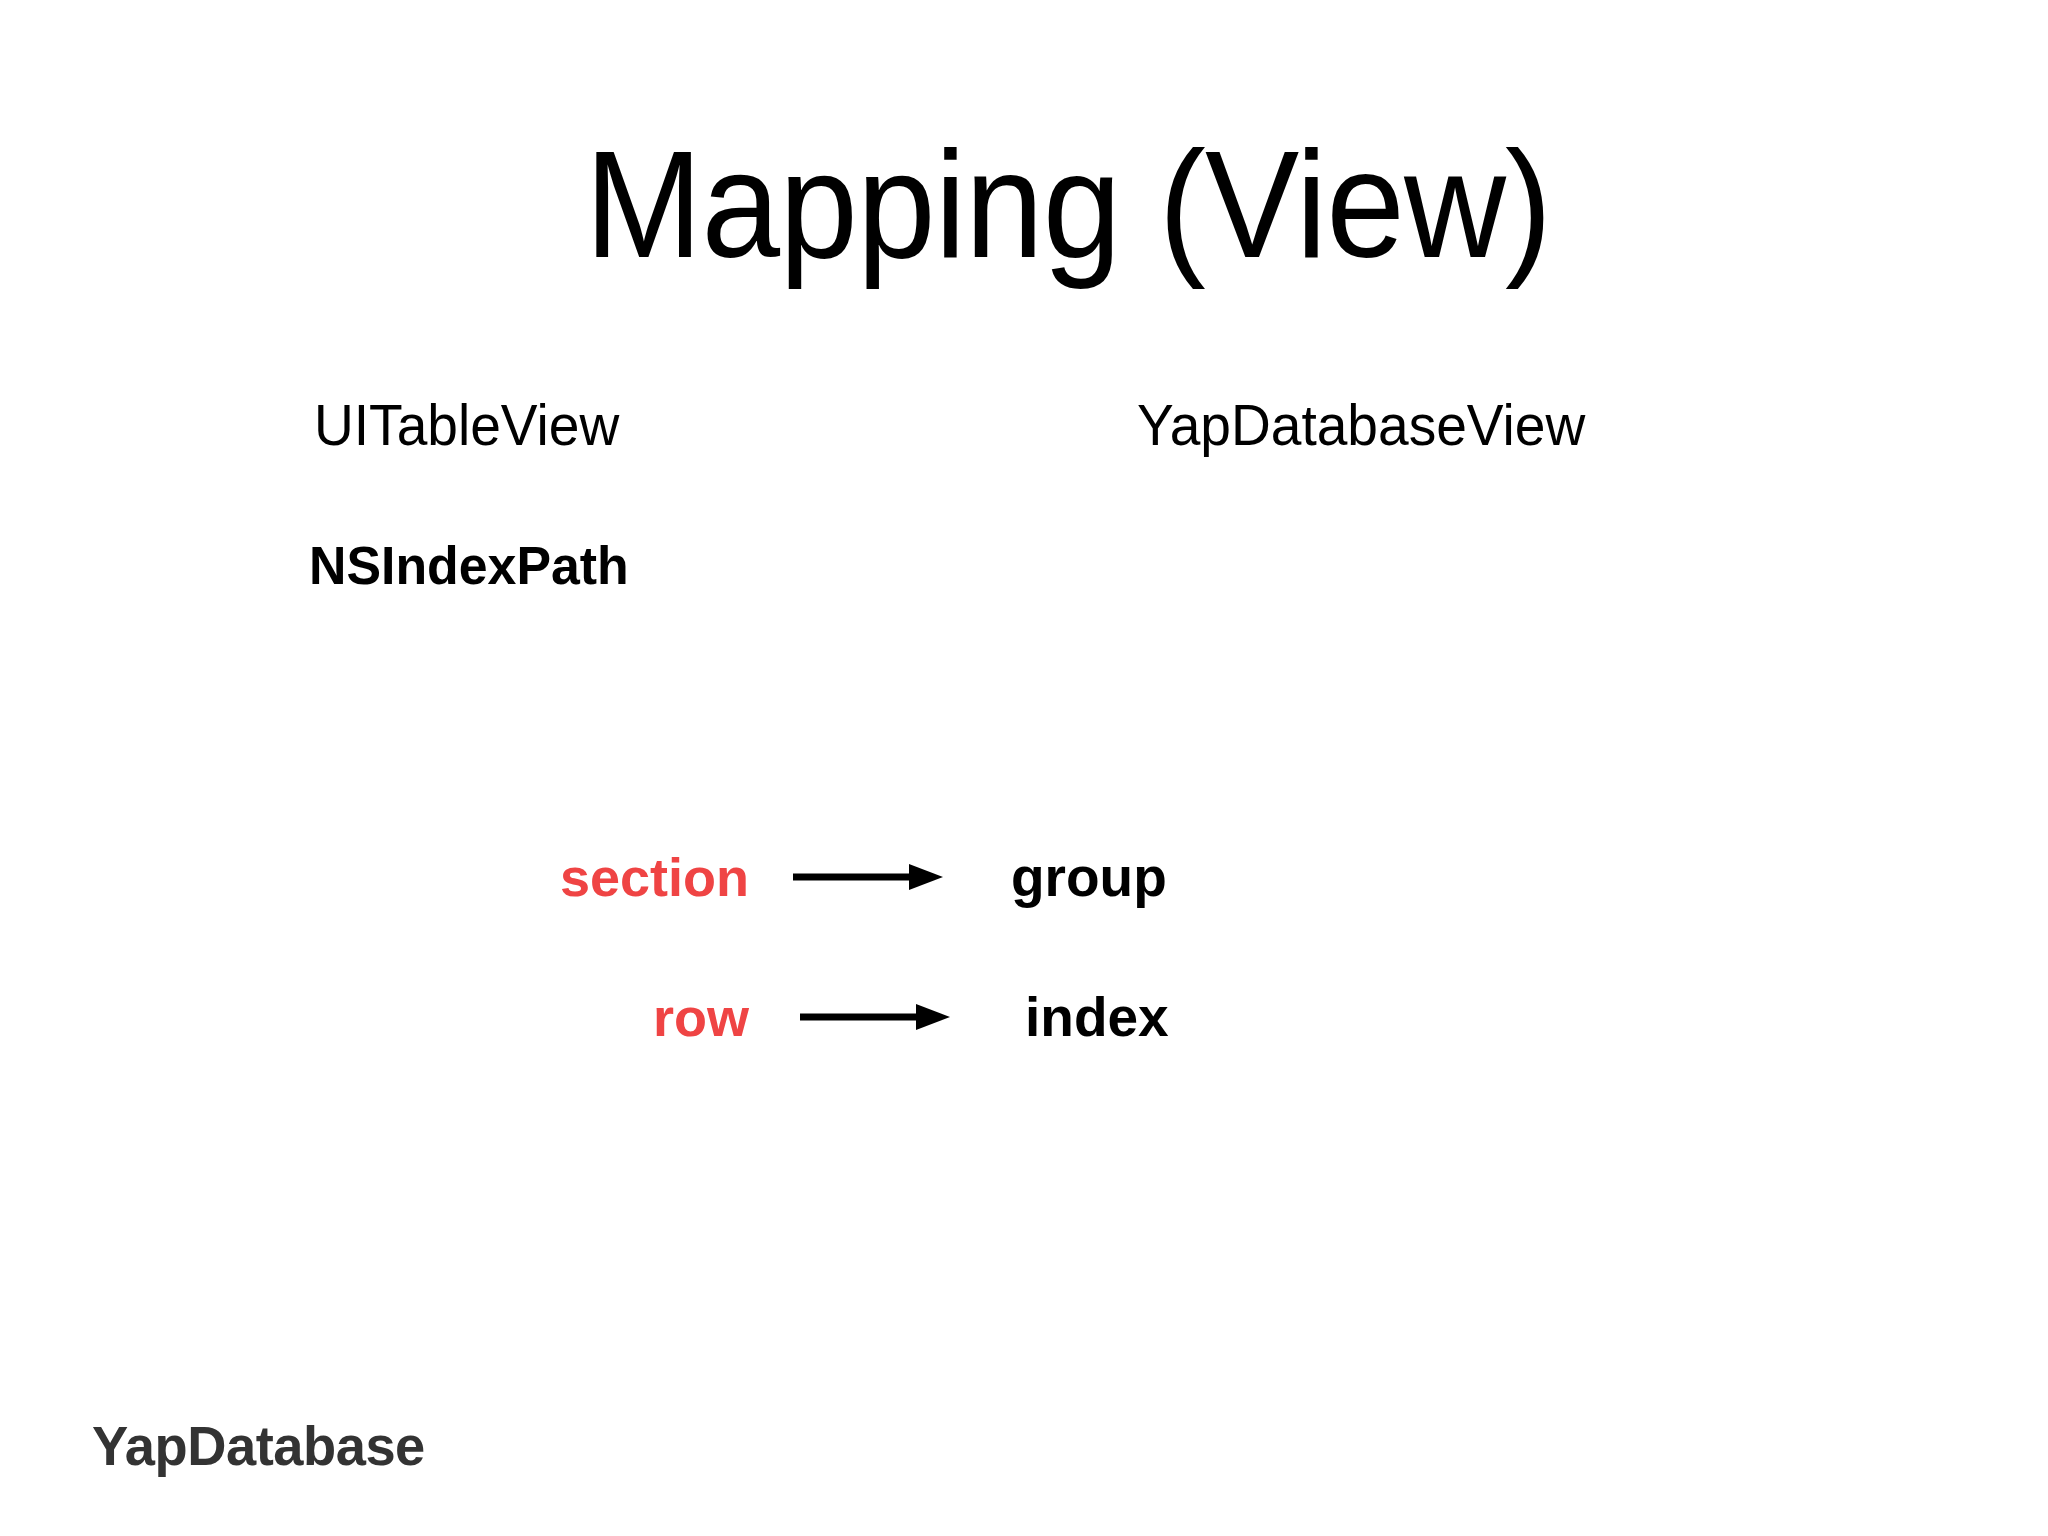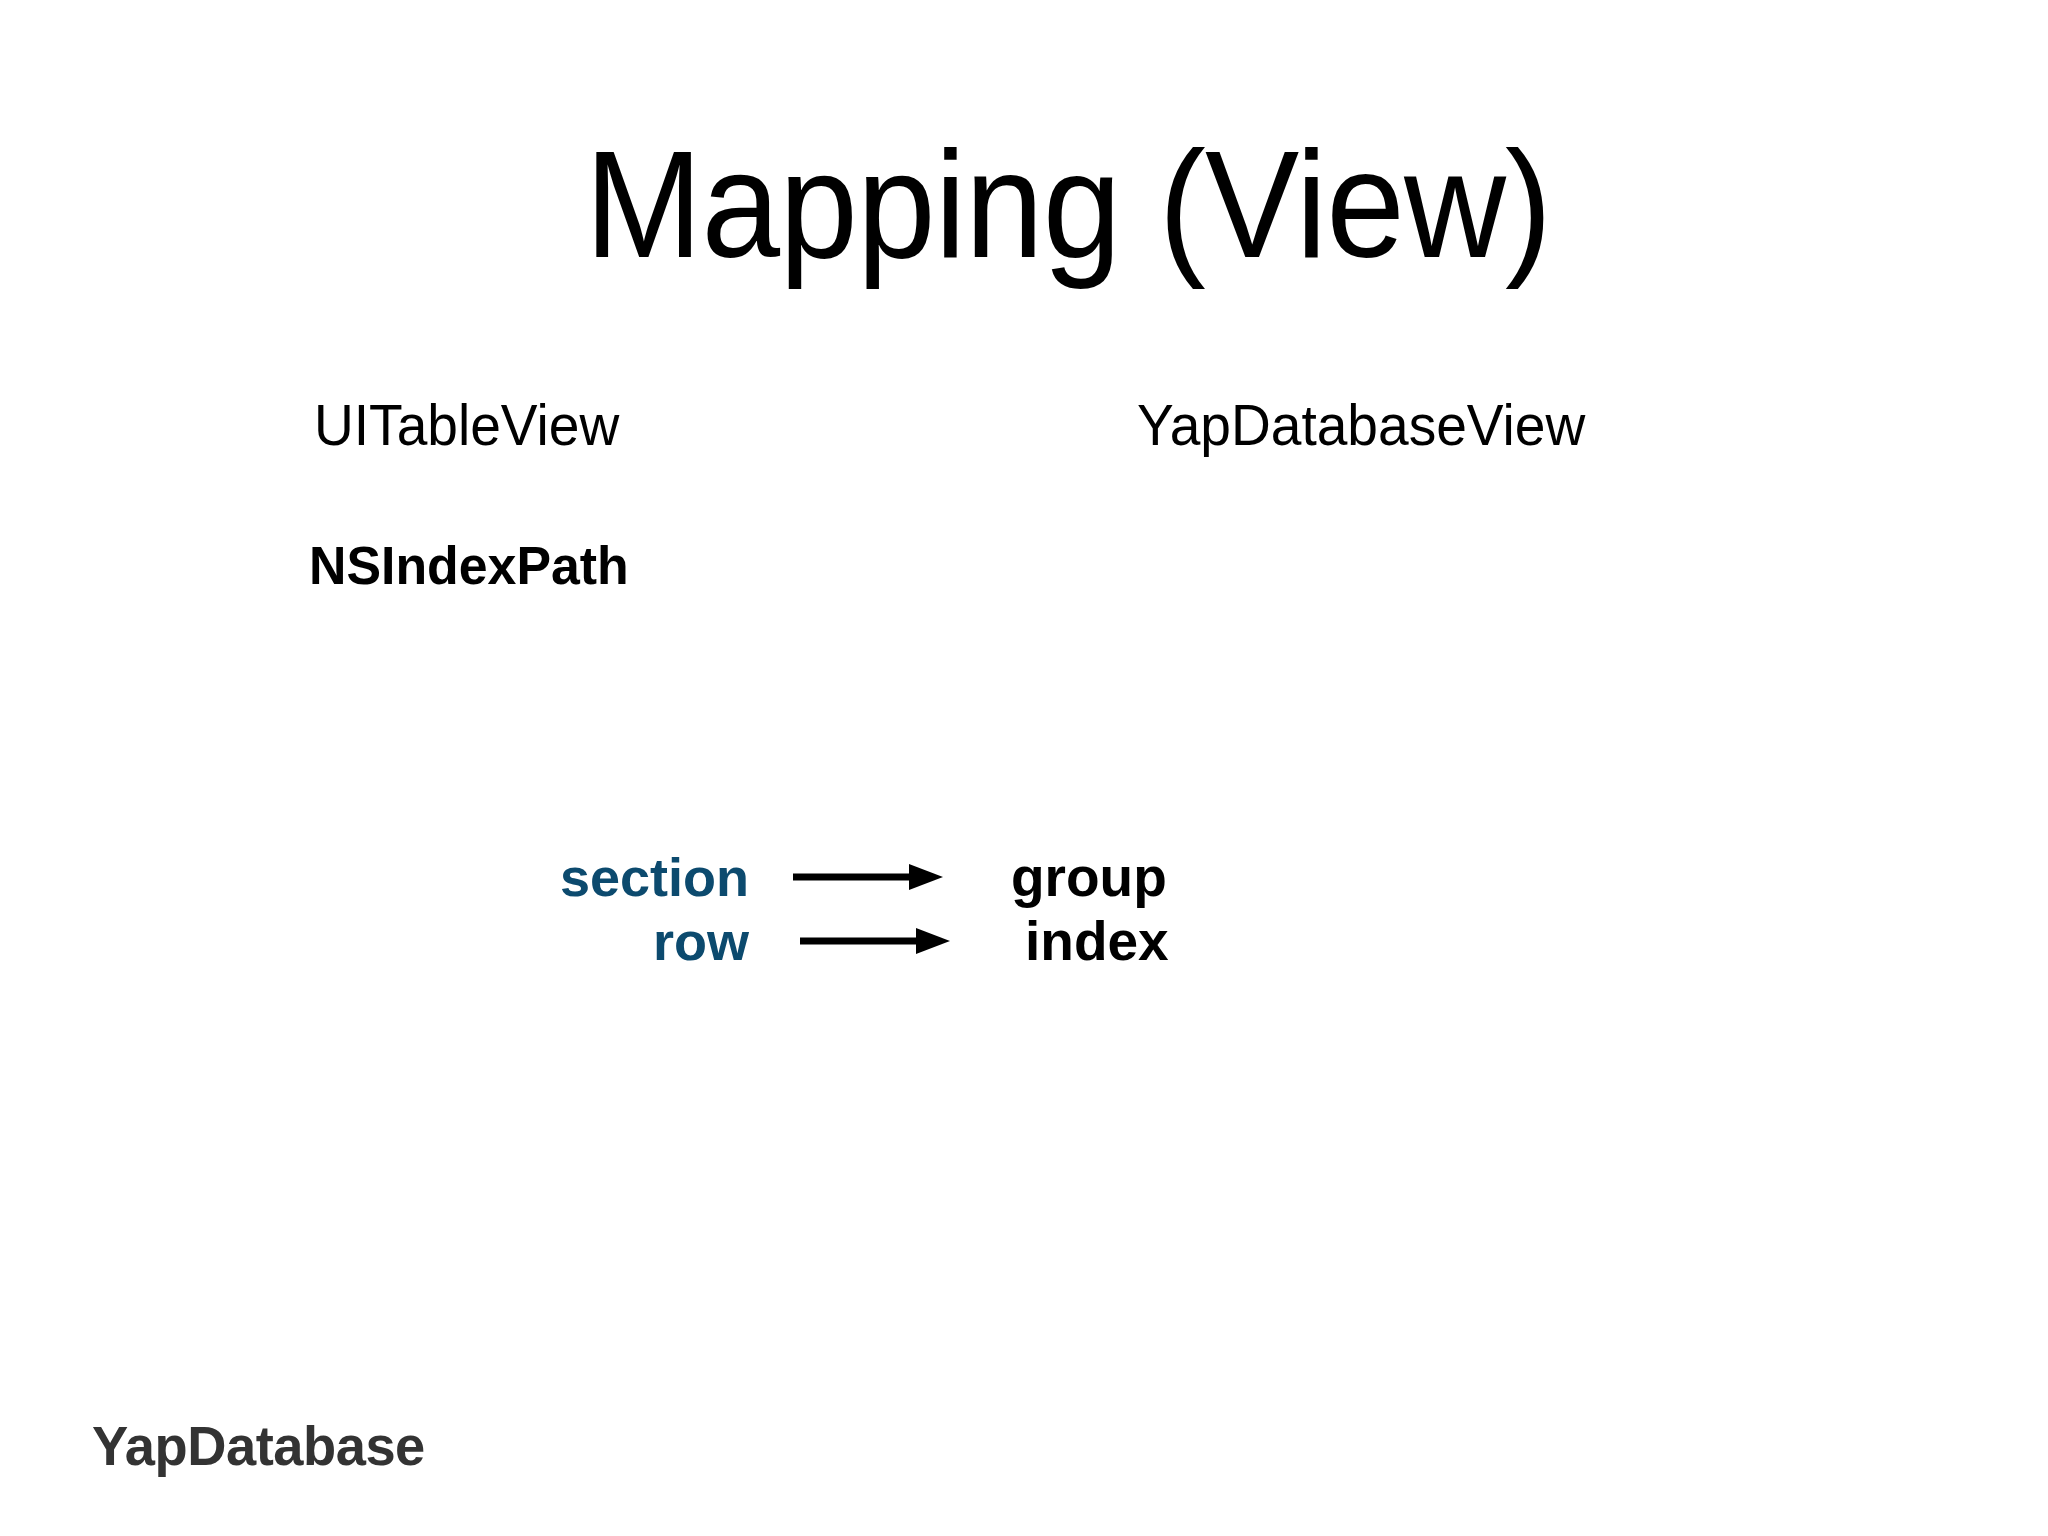--- a/index.html
+++ b/index.html
@@ -69,29 +69,29 @@
   
   .map-row {
     position: absolute;
     left: 300px;
     width: 1400px;
     height: 74px;
     display: flex;
     align-items: center;
   }
   .map-row.r1 { top: 840px; }
-  .map-row.r2 { top: 904px; gap: 7px; }
+  .map-row.r2 { top: 980px; gap: 7px; }
 
   .map-src {
     width: 405px;
     text-align: right;
     font-size: 54px;
     line-height: 1.0;
     font-weight: 700;
-    color: #0c4a6e;
+    color: #ef4444;
     white-space: nowrap;
   }
 
   .map-arrow {
     width: 240px;
     display: flex;
     align-items: center;
     justify-content: center;
   }
   .map-arrow svg { display: block; }

